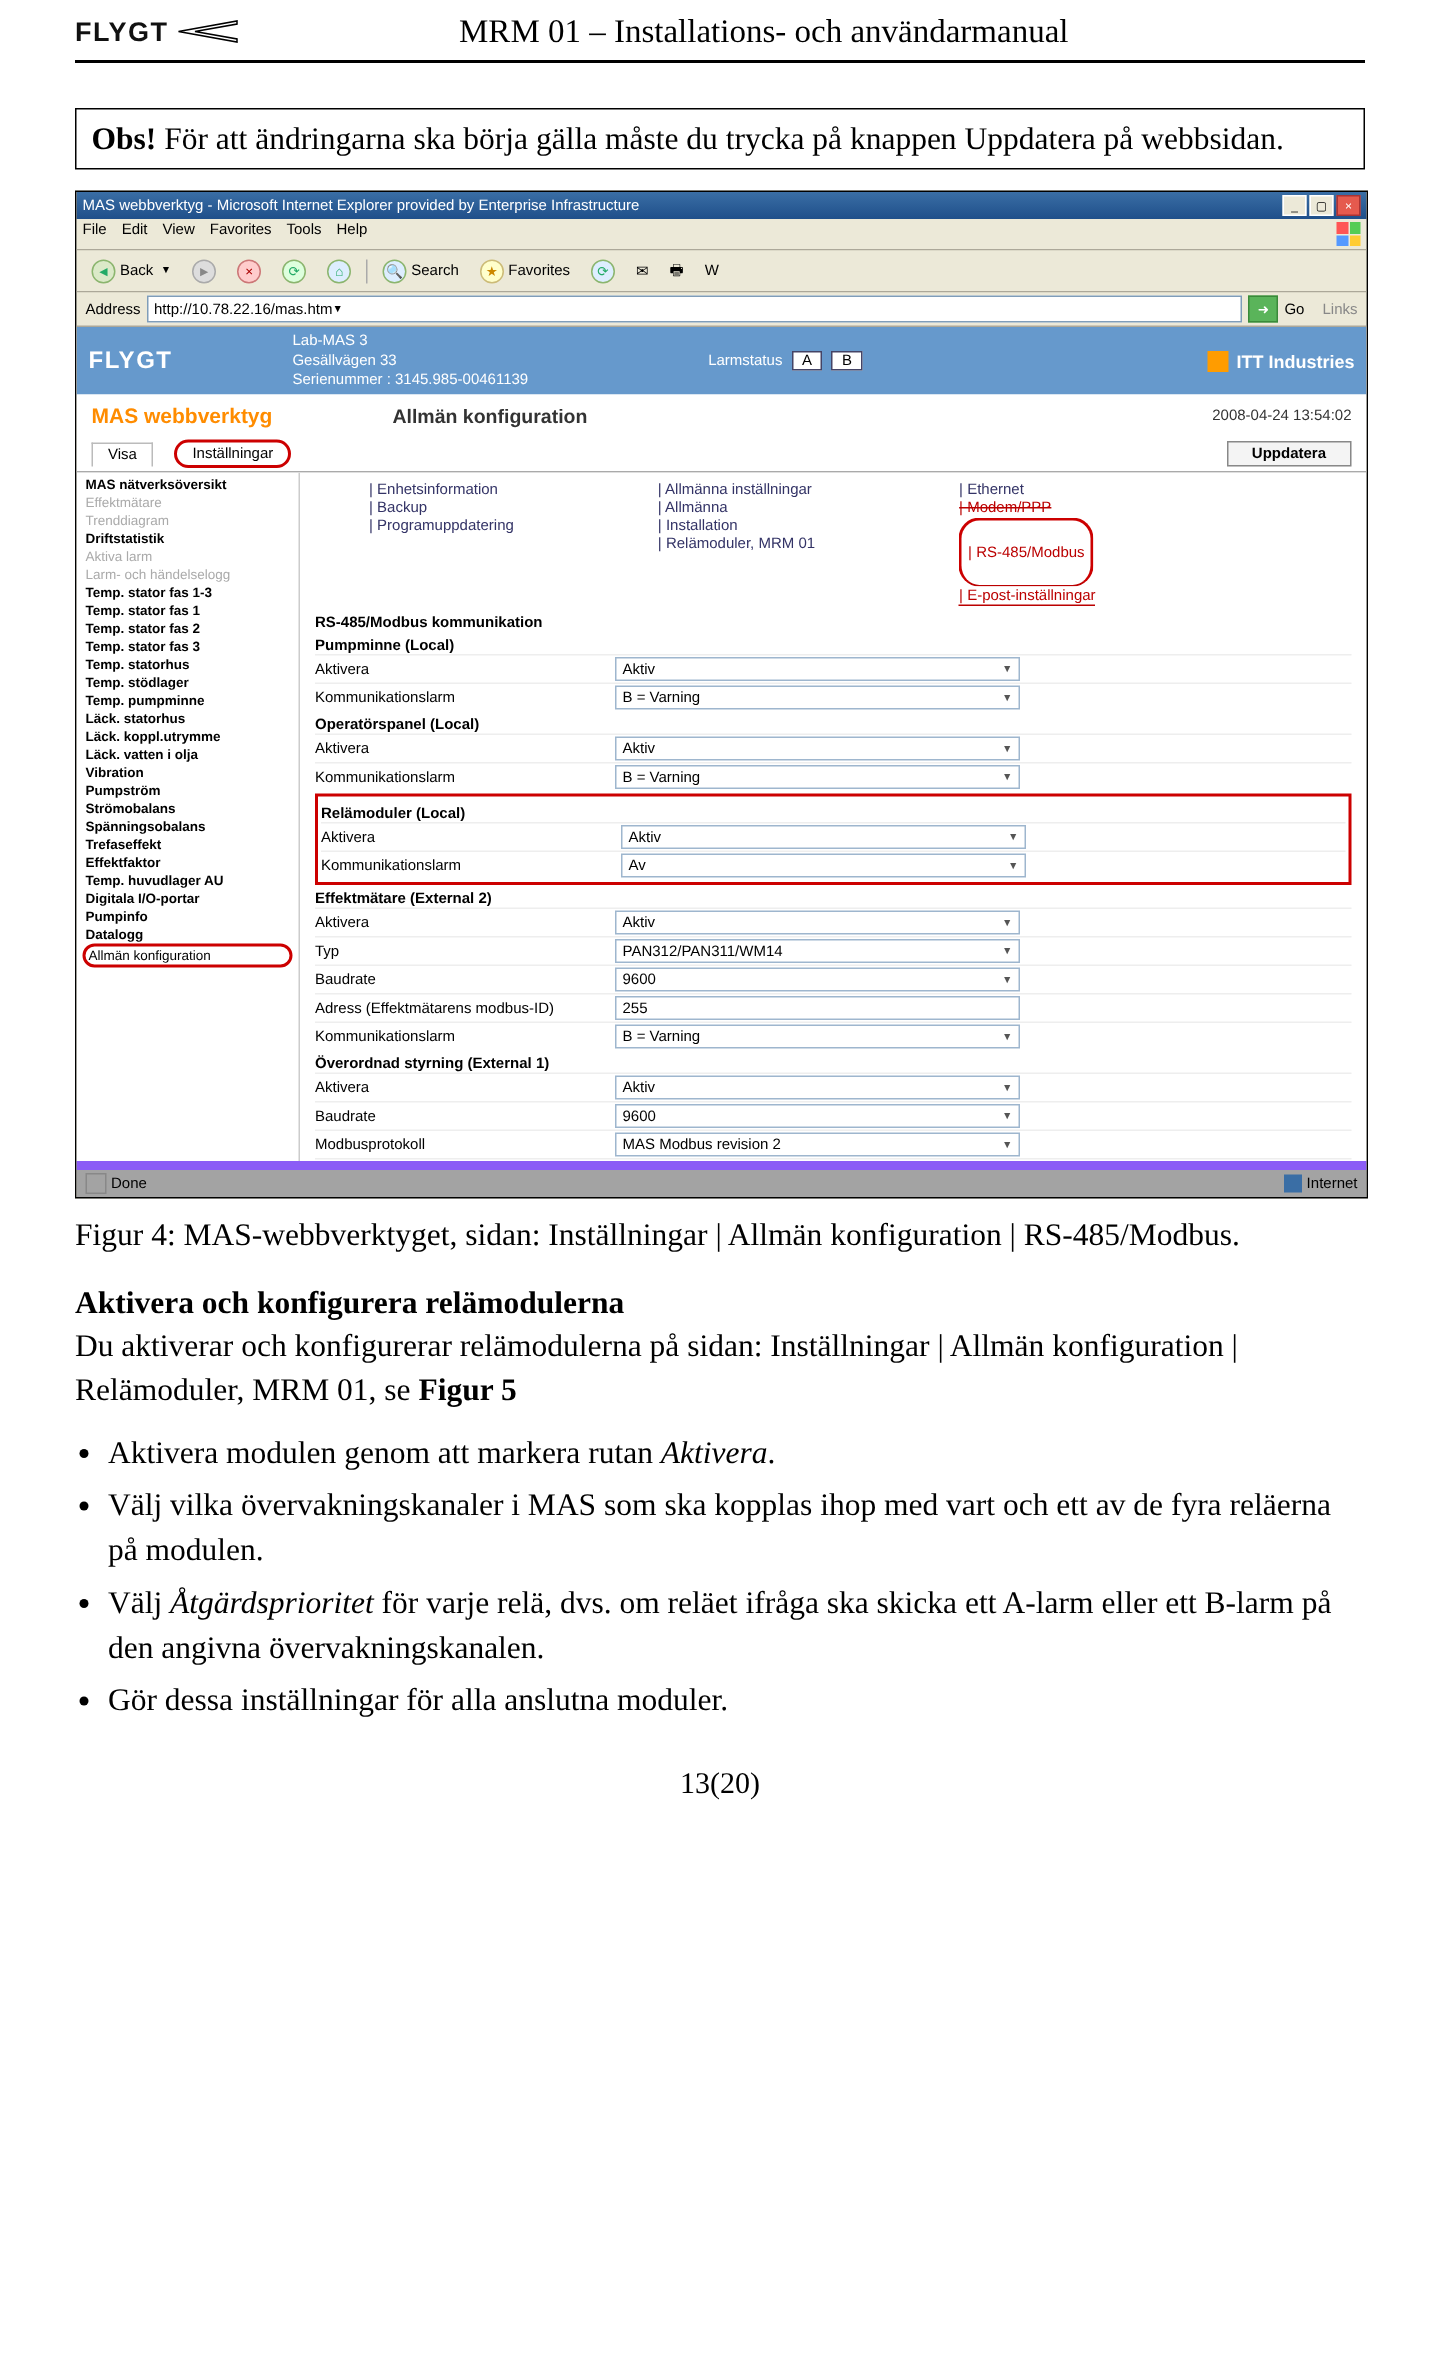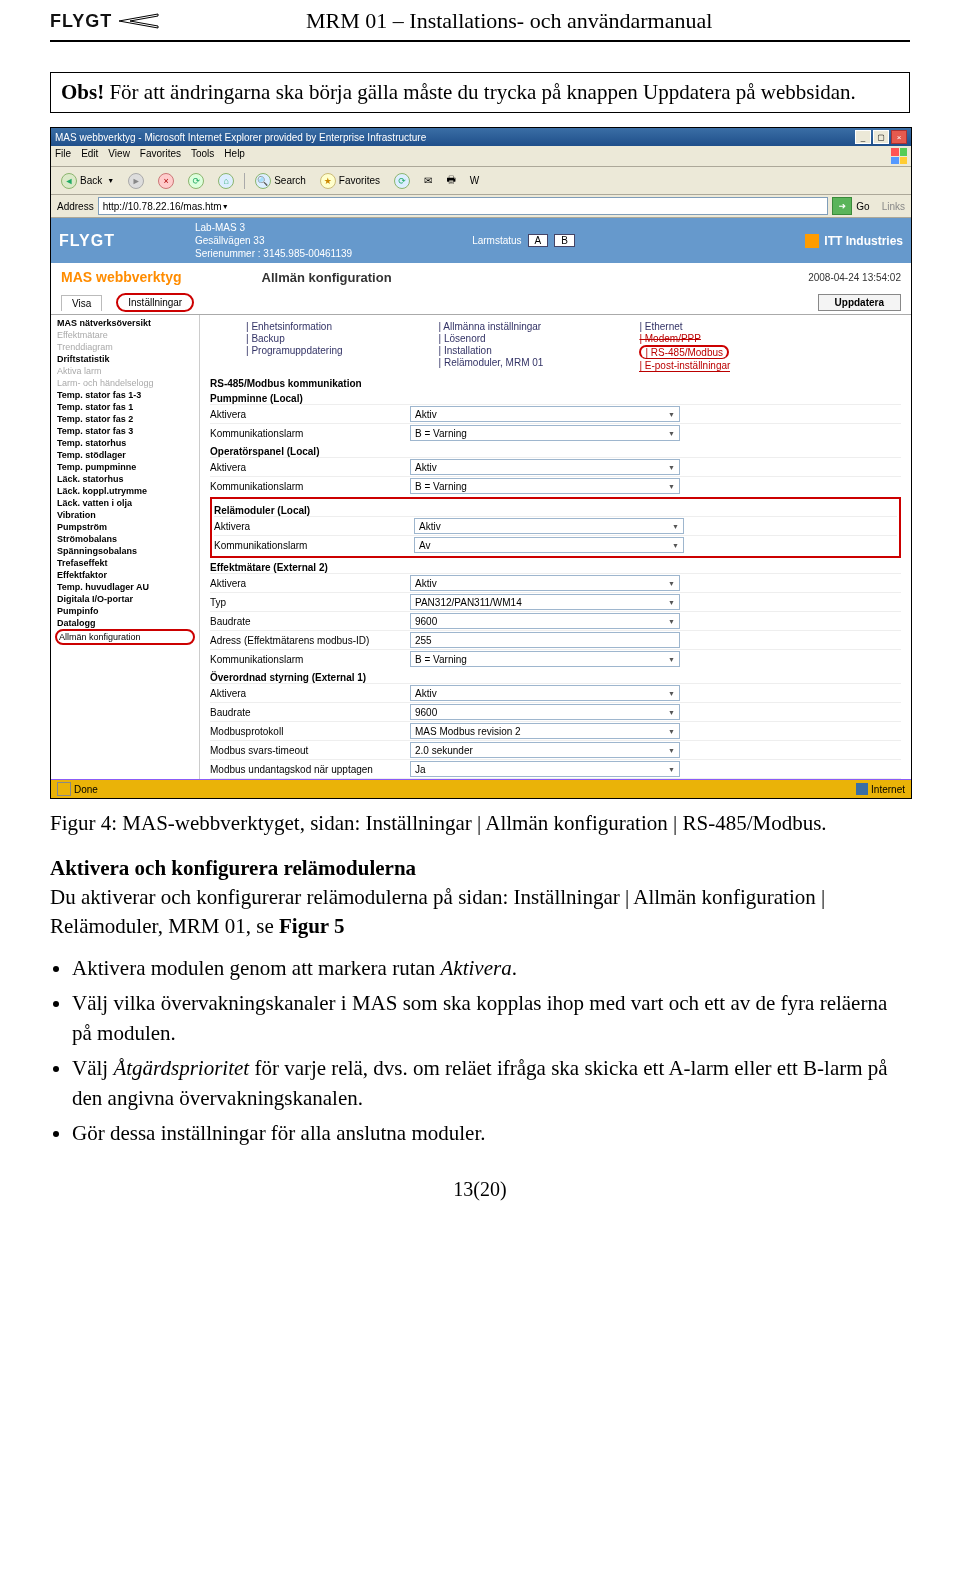--- a/index.html
+++ b/index.html
@@ -104,29 +104,29 @@
   .sidebar{width:140px;background:#fff;border-right:1px solid #ccc;padding:2px 4px;display:flex;flex-direction:column;gap:0;font-size:9px;color:#555;overflow:hidden;}
   .sidebar .si{padding:1px 2px;white-space:nowrap;overflow:hidden;text-overflow:ellipsis;}
   .sidebar .si.bold{font-weight:bold;color:#000;}
   .sidebar .si.gray{color:#aaa;}
   .sidebar .si.mark{border:2px solid #c00;border-radius:12px;color:#000;}
   .mainpane{flex:1;padding:6px 10px;overflow:hidden;background:#fff;}
   .linkcols{display:flex;gap:60px;margin-bottom:6px;font-size:10px;color:#336;}
   .linkcols .col{display:flex;flex-direction:column;gap:1px;margin-left:36px;}
   .linkcols .red{color:#b00;border-bottom:1px solid #b00;}
   .linkcols .strike{color:#b00;text-decoration:line-through;}
-  .mark-wrap{border:2px solid #c00;border-radius:14px;padding:0 4px;display:inline-block;}
+  .mark-wrap{border:2px solid #c00;border-radius:14px;padding:16px 4px;display:inline-block;}
   .sec-h{font-weight:bold;font-size:10px;margin-top:4px;}
   .frm-row{display:flex;align-items:center;border-top:1px solid #eee;padding:1px 0;}
   .frm-row .lbl{width:200px;}
   .frm-row .fld{flex:1;display:flex;text-align:right;}
   .fld-input{background:#fff;border:1px solid #9eb6ce;height:14px;width:260px;padding:0 4px;display:flex;align-items:center;justify-content:space-between;}
   .fld-input .chev{font-size:7px;color:#555;}
   .red-block{border:2px solid #c00;padding:2px;margin:2px 0;}
-  .statusbar{background:#eab308;border-top:1px solid #8b5cf6;padding:2px 6px;display:flex;align-items:center;font-size:10px;}
+  .statusbar{background:#a3a3a3;border-top:6px solid #8b5cf6;padding:2px 6px;display:flex;align-items:center;font-size:10px;}
   .statusbar .done-ico{width:12px;height:12px;border:1px solid #888;margin-right:3px;}
   .statusbar .net{margin-left:auto;display:flex;align-items:center;gap:3px;}
   .net-ico{width:12px;height:12px;background:#3a6ea5;}
   
   .caption{font-size:21px;margin:12px 0 20px 0;}
   .section-h{font-size:21px;font-weight:bold;margin-bottom:2px;}
   .para{font-size:21px;line-height:1.35;margin-bottom:14px;}
   ul.bullets{margin:0 0 0 22px;padding:0;font-size:21px;line-height:1.4;}
   ul.bullets li{margin-bottom:6px;}
   .page-num{text-align:center;font-size:20px;margin-top:30px;}
@@ -288,21 +288,21 @@
 
         <div class="mainpane">
           <div class="linkcols">
             <div class="col">
               <span>| Enhetsinformation</span>
               <span>| Backup</span>
               <span>| Programuppdatering</span>
             </div>
             <div class="col">
               <span>| Allmänna inställningar</span>
-              <span>| Lösenord</span>
+              <span>| Allmänna</span>
               <span>| Installation</span>
               <span>| Relämoduler, MRM 01</span>
             </div>
             <div class="col">
               <span>| Ethernet</span>
               <span class="strike">| Modem/PPP</span>
               <span><span class="mark-wrap red">| RS-485/Modbus</span></span>
               <span class="red">| E-post-inställningar</span>
             </div>
           </div>

